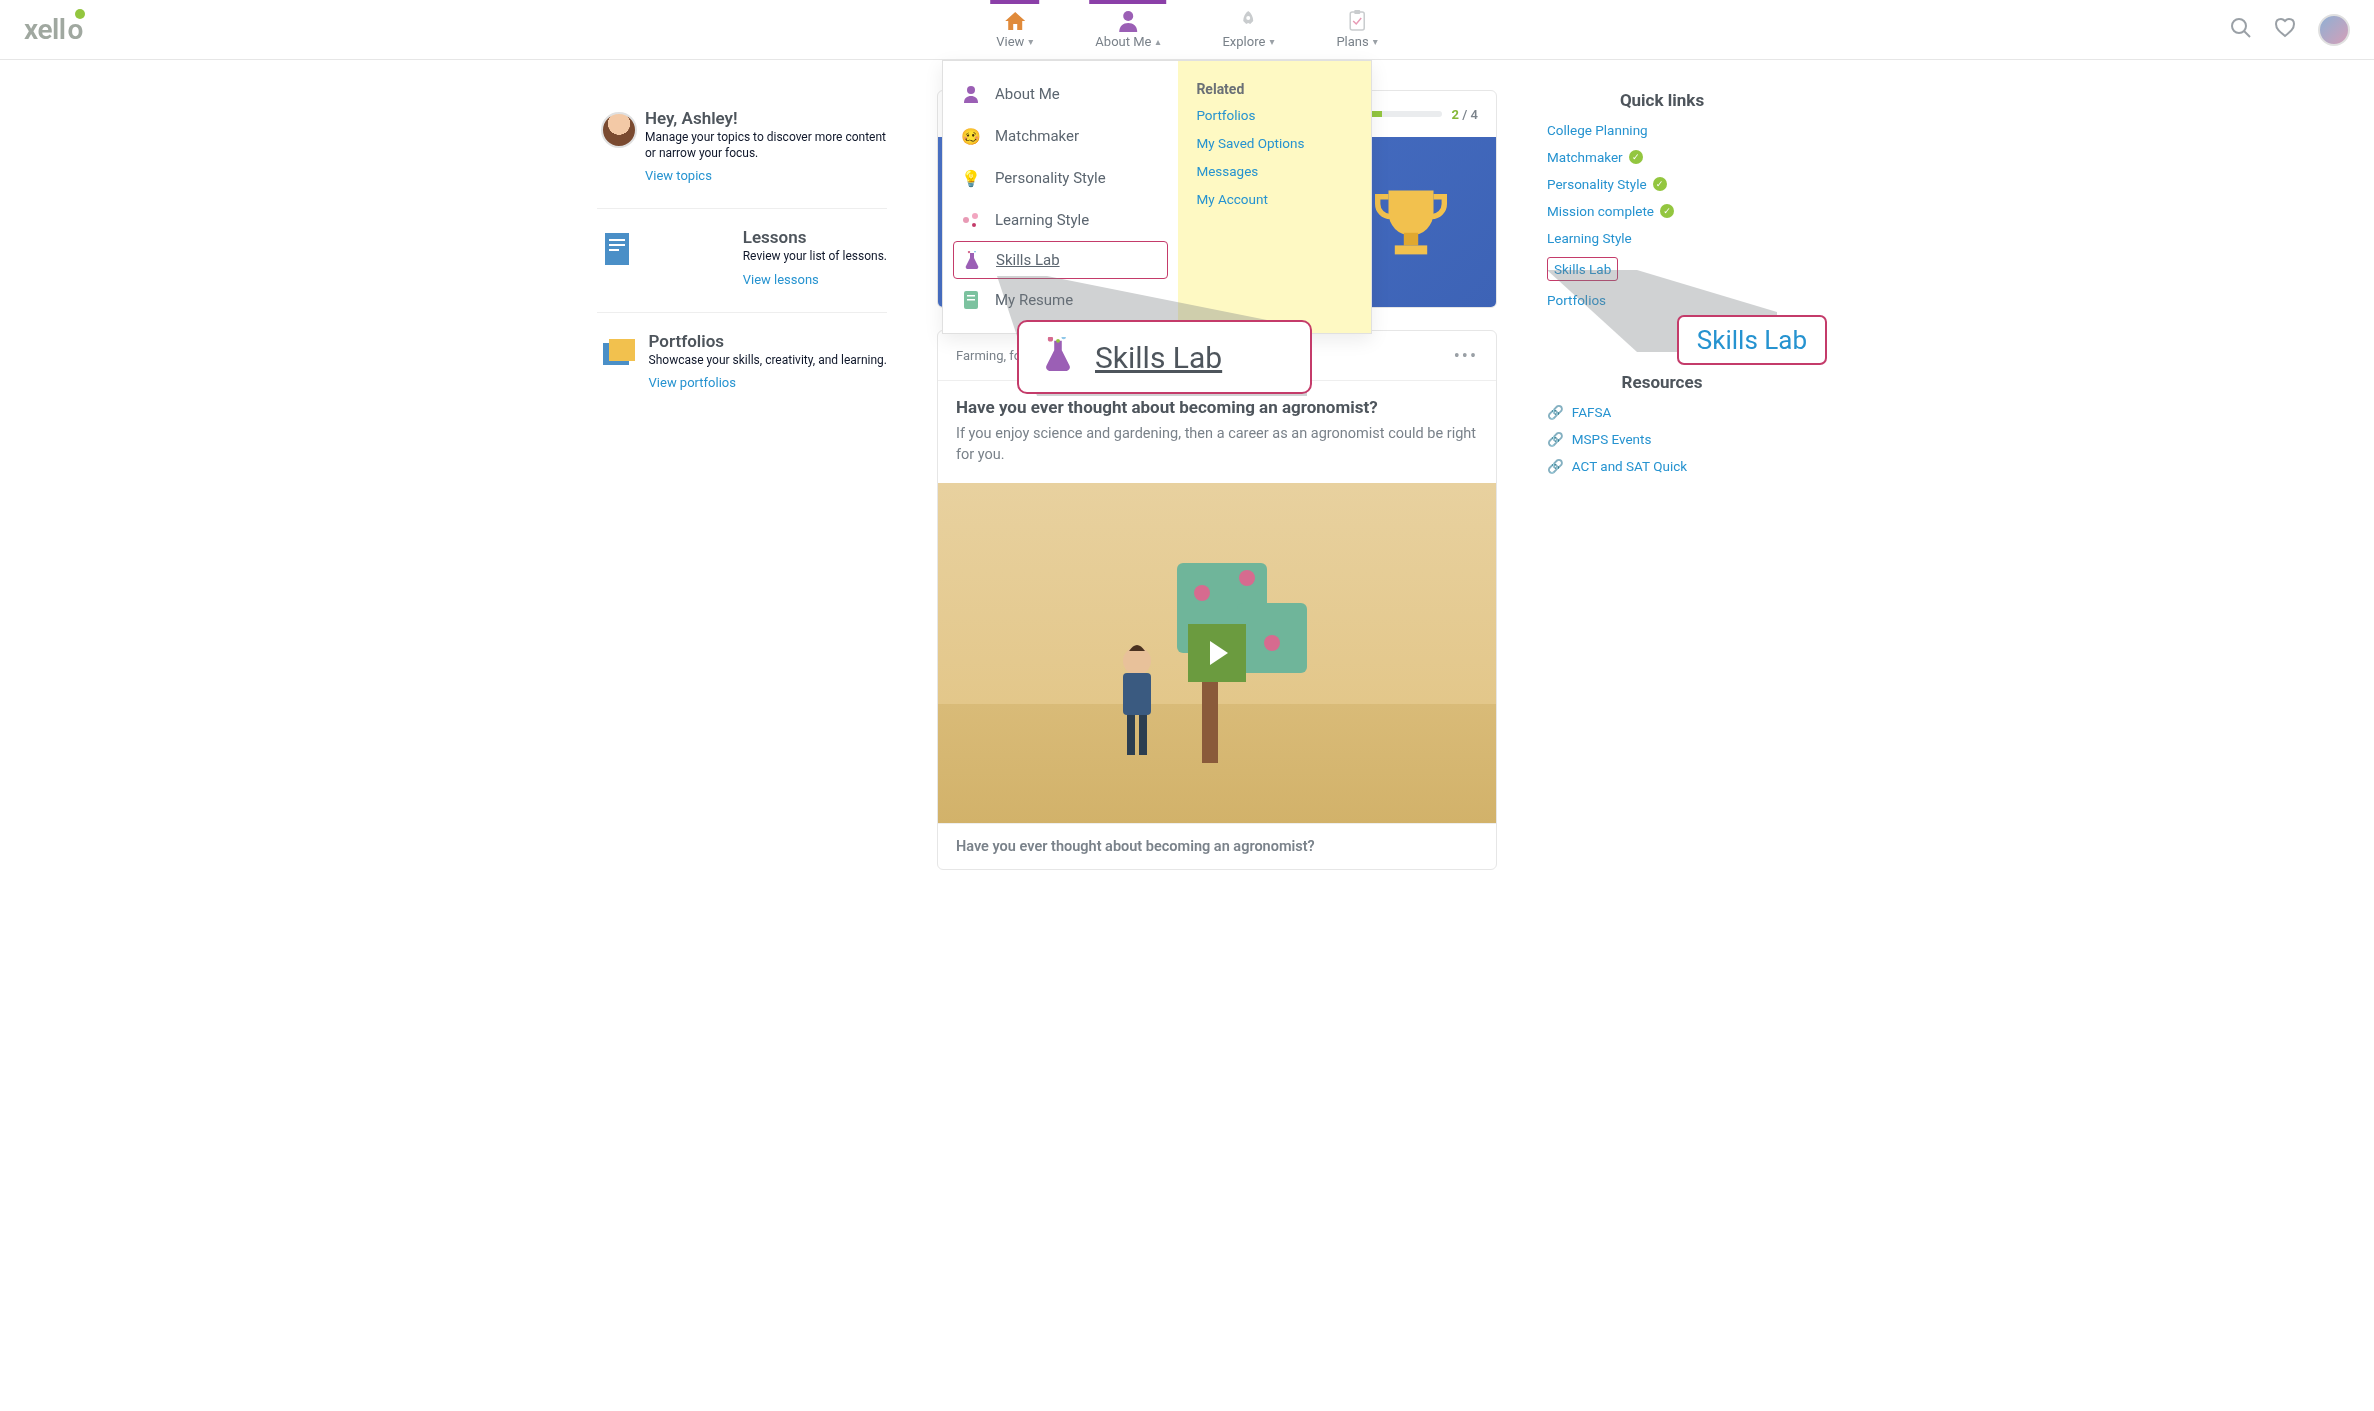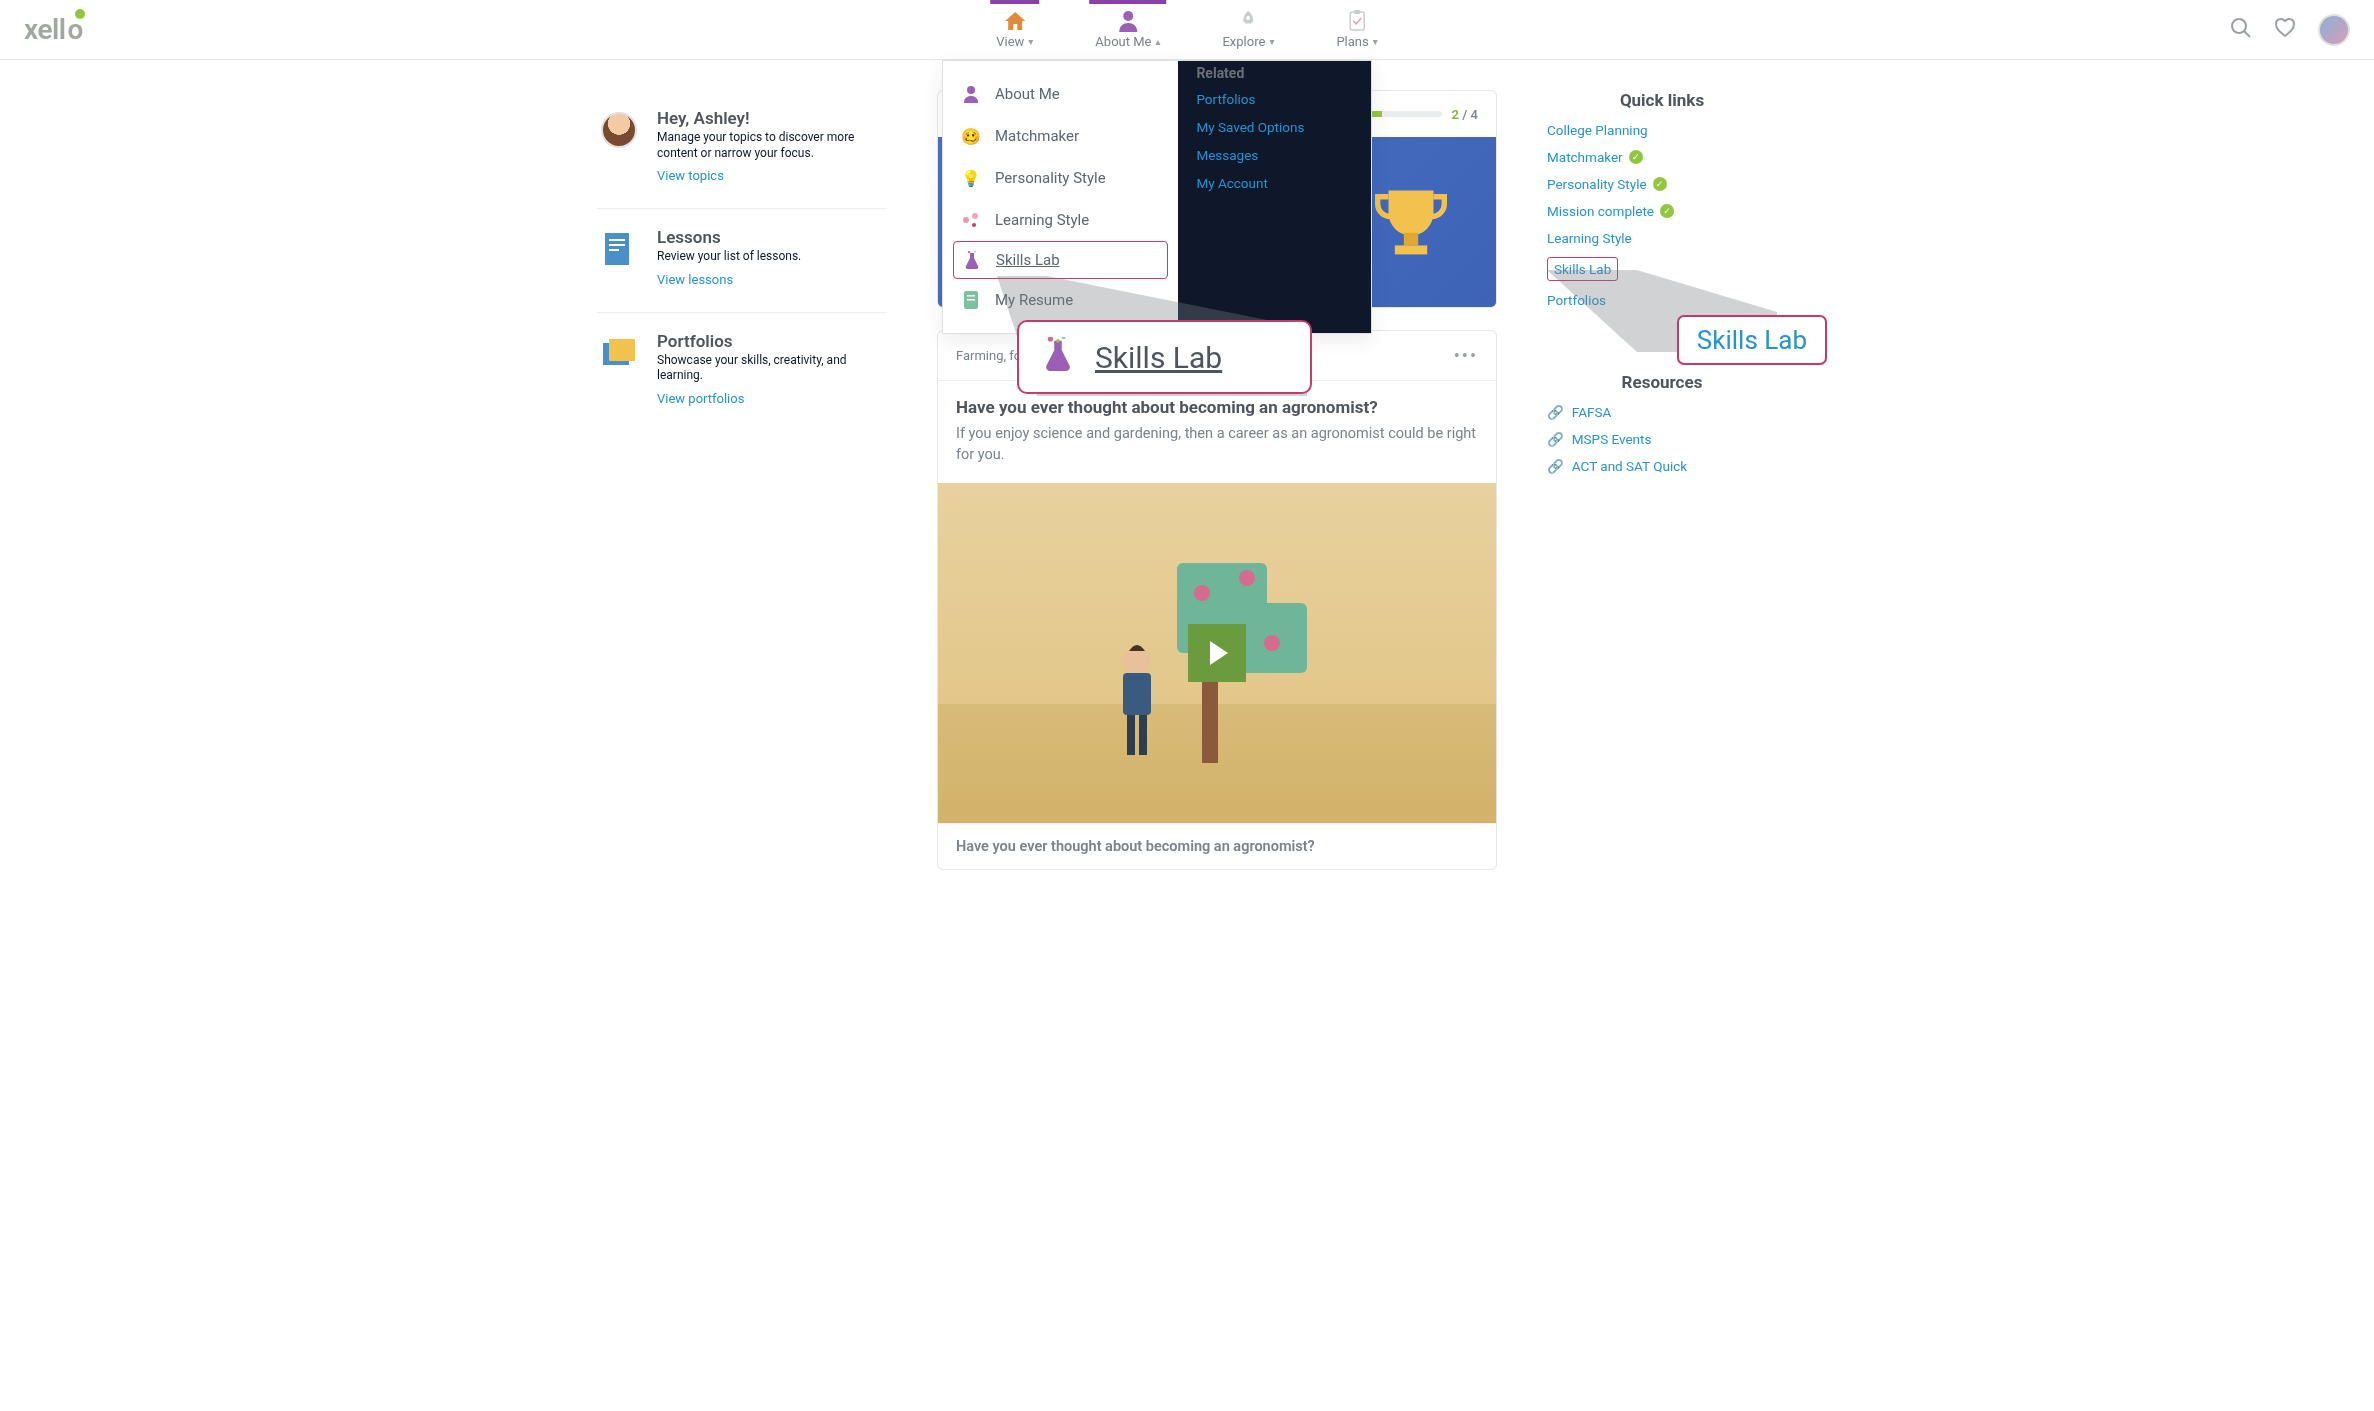--- a/index.html
+++ b/index.html
@@ -34,21 +34,21 @@
   .top-right .ico { color:#9aa0a6; cursor:pointer; }
   .avatar-small { width:32px; height:32px; border-radius:50%; border:2px solid #e0e0e0; background: linear-gradient(135deg,#8fb0d4,#d49fb8); }
 
   .page {
     display:flex; justify-content:center; padding: 30px 40px 60px 40px; gap: 50px;
   }
   .col-left { width: 290px; flex-shrink:0; }
   .col-center { width: 560px; flex-shrink:0; position:relative; }
   .col-right { width: 230px; flex-shrink:0; }
 
-  .left-block { display:flex; gap:16px; padding: 18px 0 24px 0; border-bottom:1px solid #eee; }
+  .left-block { display:flex; gap:4px; padding: 18px 0 24px 0; border-bottom:1px solid #eee;justify-content:space-between; }
   .left-block:last-child { border-bottom:none; }
   .lb-ico { width:44px; height:44px; flex-shrink:0; display:flex; align-items:center; justify-content:center; }
   .lb-text h3 { font-size:17px; font-weight:600; color:#4e555c; margin-bottom:2px; display:flex; align-items:center; gap:6px;}
   .lb-text p { font-size:12px; color:#0f172a; line-height:1.3; margin-bottom:4px;}
   .lb-text a { font-size:13px; color:#2693d0; }
   .count-badge { background:#e8ebee; color:#6a7076; font-size:11px; padding:1px 6px; border-radius:3px; font-weight:500;}
 
   .center-card { background:#fff; border:1px solid #e6e6e6; border-radius:6px; margin-bottom:22px; overflow:hidden; }
   .goals-head { display:flex; justify-content:space-between; align-items:center; padding:14px 18px; font-size:15px; font-weight:600; color:#4e555c;}
   .goals-prog { display:flex; align-items:center; gap:10px; font-size:13px; font-weight:500; color:#7a828a;}
@@ -103,21 +103,21 @@
 
   
   .dropdown {
     position:absolute; top:-30px; left:5px;
     width:430px;
     background:#fff; border:1px solid #e0e0e0; box-shadow:0 6px 18px rgba(0,0,0,.08);
     display:flex;
     z-index:50;
   }
   .dd-left { width:55%; padding: 12px 0;}
-  .dd-right { width:45%; background:#0f172a; padding:4px 18px;}
+  .dd-right { width:45%; background:#fef9c3; padding:20px 18px;}
   .dd-item { display:flex; align-items:center; gap:14px; padding:11px 18px; font-size:15px; color:#5c6670; cursor:pointer;}
   .dd-ico { width:20px; height:20px; display:flex; align-items:center; justify-content:center; font-size:16px;}
   .dd-item.boxed-sm { border:1.5px solid #c43b6a; border-radius:4px; margin: 0 10px; padding:8px 8px;}
   .dd-item.boxed-sm span.lbl { text-decoration: underline; }
   .dd-right h4 { font-size:14px; font-weight:700; color:#6a7076; margin-bottom:10px;}
   .dd-right a { display:block; font-size:13.5px; color:#2693d0; margin-bottom:12px;}
 
   
   .callout-big {
     position:absolute;

